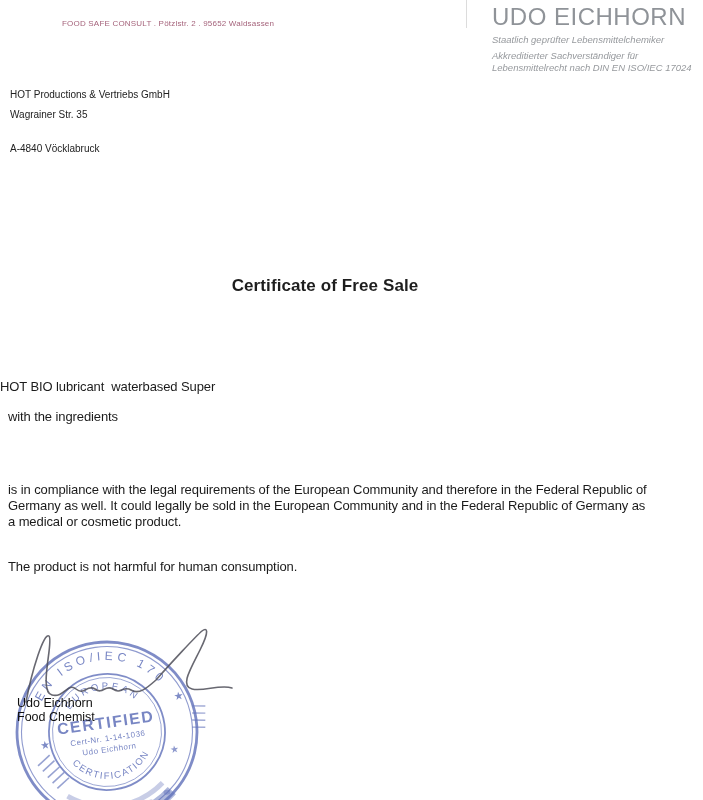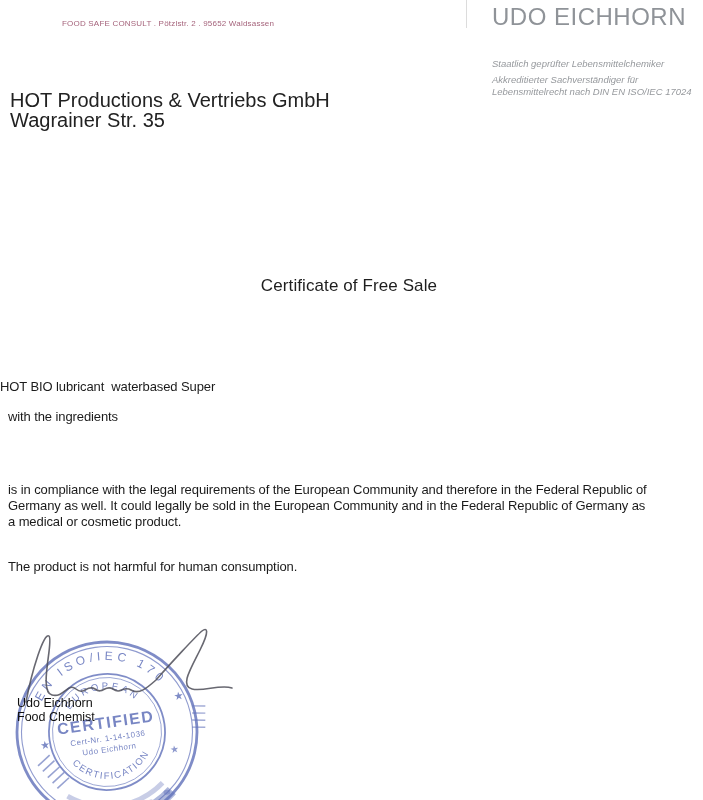--- a/index.html
+++ b/index.html
@@ -14,35 +14,35 @@
     left:14px; top:19px; font-size:8px; letter-spacing:.2px;
     color:#a5637b; white-space:pre;margin-left:48px;
   }
   .header-divider {
     left:466px; top:0; width:1px; height:28px; background:#dcdcdc;
   }
   .lh-name {
     left:492px; top:3px; font-size:24px; font-weight:400;
     color:#8f9398; letter-spacing:.5px; white-space:pre;
   }
-  .lh-sub { left:492px; font-size:9.5px; font-style:italic; color:#96999d; white-space:pre;margin-top:24px; }
+  .lh-sub { left:492px; font-size:9.5px; font-style:italic; color:#96999d; white-space:pre; }
   .lh-sub1 { top:34px; }
   .lh-sub2 { top:50px; }
   .lh-sub3 { top:62px; }
 
-  .recipient { font-size:20px; color:#222; white-space:pre; }
+  .recipient { font-size:10px; color:#222; white-space:pre; }
   .rcp1 { left:10px; top:89px; }
   .rcp2 { left:10px; top:109px; }
   .rcp3 { left:10px; top:143px; }
 
   .dateline { left:440px; top:179px; font-size:15px; white-space:pre; }
 
   .doc-title {
     left:0; top:276px; width:650px; text-align:center;
-    font-size:17px; font-weight:400; letter-spacing:.1px; white-space:pre;padding-left:24px;
+    font-size:17px; font-weight:700; letter-spacing:.1px; white-space:pre;
   }
 
   .bodytext { font-size:13px; letter-spacing:-.1px; line-height:16.2px; color:#1b1b1b; }
   .prelines { white-space:pre-line; }
   .pre { white-space:pre; }
   .intro   { left:8px;  top:334px; }
   .product { left:0;    top:379px; width:660px; text-align:left; }
   .ing-label { left:8px; top:409px; }
   .ingredients { left:8px; top:425px; width:690px; }
   .compliance  { left:8px; top:482px; width:690px; }
@@ -63,20 +63,21 @@
 
   <div class="abs header-divider"></div>
 
   <div class="abs lh-name">UDO EICHHORN</div>
   <div class="abs lh-sub lh-sub1">Staatlich geprüfter Lebensmittelchemiker</div>
   <div class="abs lh-sub lh-sub2">Akkreditierter Sachverständiger für</div>
   <div class="abs lh-sub lh-sub3">Lebensmittelrecht nach DIN EN ISO/IEC 17024</div>
 
   <div class="abs recipient rcp1">HOT Productions &amp; Vertriebs GmbH</div>
   <div class="abs recipient rcp2">Wagrainer Str. 35</div>
+  <div class="abs recipient rcp3">A-4840 Vöcklabruck</div>
 
 
   <div class="abs doc-title">Certificate of Free Sale</div>
 
   <div class="abs bodytext pre product">HOT BIO lubricant  waterbased Super</div>
   <div class="abs bodytext pre ing-label">with the ingredients</div>
   <div class="abs bodytext pre harmless">The product is not harmful for human consumption.</div>
   <div class="abs bodytext prelines compliance">is in compliance with the legal requirements of the European Community and therefore in the Federal Republic of
 Germany as well. It could legally be sold in the European Community and in the Federal Republic of Germany as
 a medical or cosmetic product.</div>

